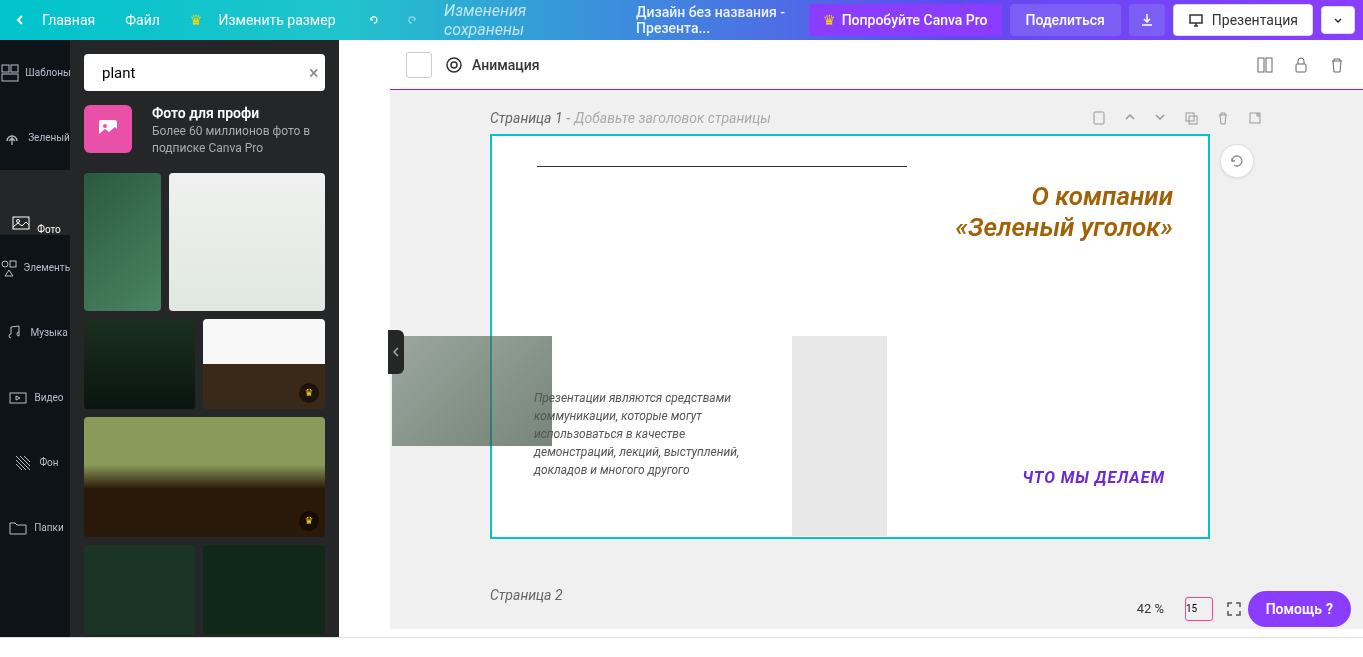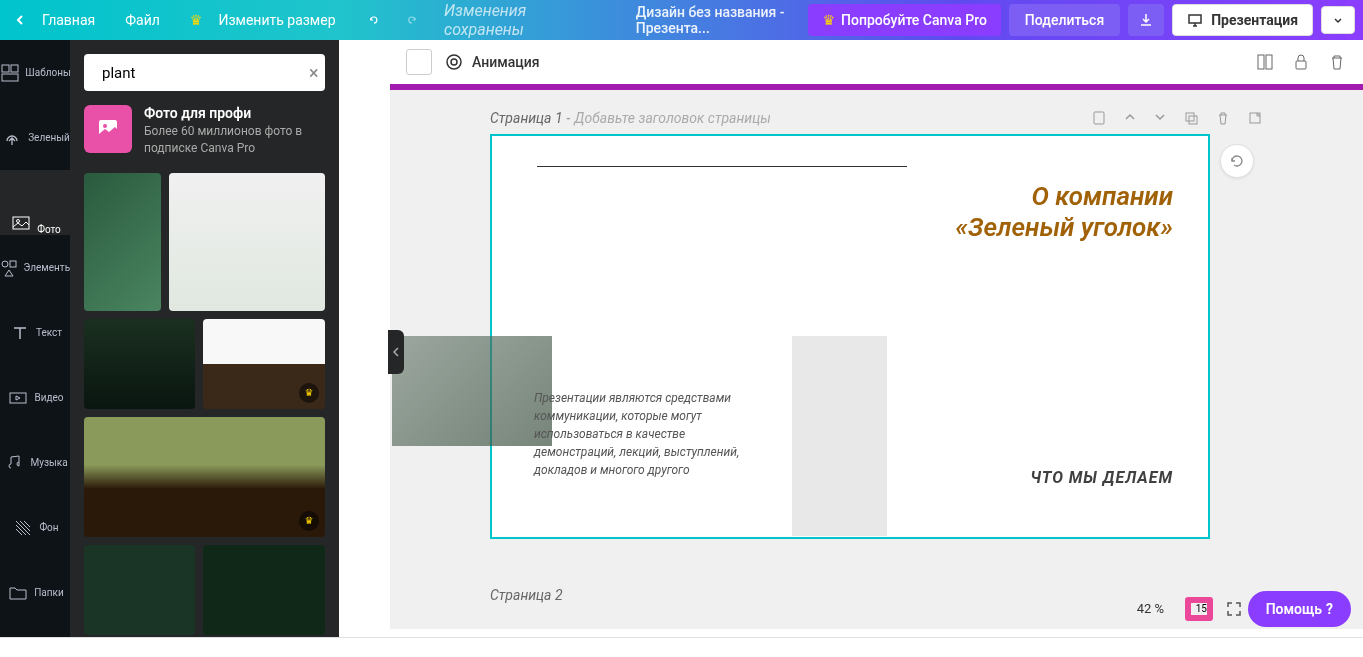--- a/index.html
+++ b/index.html
@@ -9,77 +9,77 @@
 .header { height: 40px; background: linear-gradient(90deg, #00c4cc 0%, #20c4cc 25%, #5f4bef 70%, #8b3dff 100%); display: flex; align-items: center; padding: 0 8px; color: #fff; font-size: 14px; }
 .header-left { display: flex; align-items: center; gap: 18px; }
 .header-btn { display: flex; align-items: center; gap: 16px; cursor: pointer; padding: 4px 6px; }
 .header-center { flex: 1; display: flex; align-items: center; gap: 25px; margin-left: 25px; }
 .saved-text { color: rgba(255,255,255,0.7); font-style: italic; font-size: 16px; }
 .doc-title { color: rgba(255,255,255,0.9); font-weight: 500; font-size: 14px; margin-left: 40px; }
 .header-right { display: flex; align-items: center; gap: 8px; }
 .pro-btn { background: #8b3dff; padding: 8px 14px; border-radius: 4px; display: flex; align-items: center; gap: 6px; cursor: pointer; font-weight: 500; }
 .share-btn { background: #7d5ef5; padding: 8px 16px; border-radius: 4px; cursor: pointer; font-weight: 500; }
 .download-btn { background: #7d5ef5; padding: 8px 10px; border-radius: 4px; cursor: pointer; }
-.present-btn { background: #fff; color: #333; padding: 7px 14px; border-radius: 4px; display: flex; align-items: center; gap: 8px; cursor: pointer; font-weight: 700; border: 1px solid #ddd; }
+.present-btn { background: #fff; color: #333; padding: 7px 14px; border-radius: 4px; display: flex; align-items: center; gap: 8px; cursor: pointer; font-weight: 400; border: 1px solid #ddd; }
 .present-dropdown { background: #fff; color: #333; padding: 7px 10px; border-radius: 4px; cursor: pointer; border: 1px solid #ddd; }
 
 
 .left-rail { position: absolute; left: 0; top: 40px; width: 70px; height: 600px; background: #0e1318; display: flex; flex-direction: column; }
 .rail-item { display: flex; flex-direction: row; align-items: center; justify-content: center; height: 65px; color: #b8becc; font-size: 10px; cursor: pointer; gap: 4px; }
 .rail-item.active { background: #252627; color: #fff; align-items: flex-end; }
 .rail-icon { width: 24px; height: 24px; display: flex; align-items: center; justify-content: center; }
 
 
 .side-panel { position: absolute; left: 70px; top: 40px; width: 269px; height: 600px; background: #252627; padding: 14px; overflow-y: auto; }
 .search-box { background: #fff; border-radius: 4px; display: flex; align-items: center; padding: 8px 10px; gap: 8px; margin-bottom: 14px; }
 .search-input { flex: 1; border: none; outline: none; font-size: 15px; }
 .search-clear { color: #888; cursor: pointer; font-size: 18px; }
 .search-filter { cursor: pointer; }
-.promo-card { display: flex; gap: 12px; margin-bottom: 16px; }
+.promo-card { display: flex; gap: 20px; margin-bottom: 16px; }
 .promo-icon { width: 48px; height: 48px; background: #e950a8; border-radius: 6px; display: flex; align-items: center; justify-content: center; flex-shrink: 0; }
 .promo-text { color: #fff; }
 .promo-title { font-size: 14px; font-weight: 600; margin-bottom: 2px; }
 .promo-sub { font-size: 12px; color: #aaa; line-height: 1.4; }
 .photo-grid { display: flex; flex-direction: column; gap: 8px; }
 .photo-row { display: flex; gap: 8px; }
 .photo-item { background: linear-gradient(135deg, #2a5a3e, #4a8560); border-radius: 4px; position: relative; cursor: pointer; }
 .photo-item.white { background: linear-gradient(180deg, #f0f0f0, #e0e8e0); }
 .photo-item.dark { background: linear-gradient(180deg, #1a3020, #0a1510); }
 .photo-item.soil { background: linear-gradient(180deg, #f8f8f8 50%, #3a2818 50%); }
 .photo-item.field { background: linear-gradient(180deg, #8a9a5a 40%, #2a1808 60%); }
 .crown-badge { position: absolute; bottom: 6px; right: 6px; width: 20px; height: 20px; background: rgba(0,0,0,0.5); border-radius: 50%; display: flex; align-items: center; justify-content: center; color: #ffd700; font-size: 10px; }
 .panel-collapse { position: absolute; left: 388px; top: 330px; width: 16px; height: 44px; background: #252627; border-radius: 0 6px 6px 0; display: flex; align-items: center; justify-content: center; color: #aaa; cursor: pointer; z-index: 10; }
 
 
 .canvas-area { position: absolute; left: 390px; top: 40px; right: 0; bottom: 28px; background: #f0f0f0; display: flex; flex-direction: column; }
-.canvas-toolbar { height: 50px; background: #fff; border-bottom: 6px solid #a21caf; display: flex; align-items: center; padding: 0 16px; gap: 12px; }
+.canvas-toolbar { height: 50px; background: #fff; border-bottom: 1px solid #a21caf; display: flex; align-items: center; padding: 0 16px; gap: 12px; }
 .color-swatch { width: 26px; height: 26px; border: 1px solid #ccc; border-radius: 3px; cursor: pointer; background: #fff; }
 .anim-btn { display: flex; align-items: center; gap: 8px; cursor: pointer; font-size: 14px; color: #333; font-weight: 500; }
 .toolbar-right { margin-left: auto; display: flex; gap: 16px; }
 .toolbar-icon { color: #666; cursor: pointer; }
 .canvas-scroll { flex: 1; overflow: auto; padding: 20px 100px; position: relative; font-style: italic; }
 .page-header { display: flex; align-items: center; margin-bottom: 8px; font-size: 14px; }
 .page-label { color: #666; }
 .page-title-input { color: #aaa; }
 .page-actions { margin-left: auto; display: flex; gap: 16px; color: #999; }
 .page-actions span { cursor: pointer; }
 .slide { width: 720px; height: 405px; background: #fff; border: 2px solid #00c4cc; position: relative; }
 .slide-line { position: absolute; top: 30px; left: 45px; width: 370px; height: 1px; background: #333; }
 .slide-title { position: absolute; top: 45px; right: 35px; text-align: right; font-family: Georgia, serif; font-size: 26px; font-weight: 600; color: #a16207; line-height: 1.2; }
 .slide-img-placeholder { position: absolute; top: 200px; left: -100px; width: 160px; height: 110px; background: linear-gradient(135deg, rgba(100,120,105,0.6), rgba(60,80,65,0.7)); }
 .slide-body { position: absolute; top: 253px; left: 42px; width: 215px; font-size: 12px; color: #555; line-height: 1.5; }
 .slide-gray-box { position: absolute; top: 200px; left: 300px; width: 95px; height: 200px; background: #e8e8e8; }
-.slide-caption { position: absolute; bottom: 50px; right: 35px; font-size: 16px; font-weight: 700; letter-spacing: 1px; color: #404040; }
+.slide-caption { position: absolute; bottom: 50px; right: 43px; font-size: 16px; font-weight: 700; letter-spacing: 1px; color: #6d28d9; }
 .slide-refresh { position: absolute; top: 8px; right: -46px; width: 34px; height: 34px; background: #fff; border: 1px solid #e0e0e0; border-radius: 50%; display: flex; align-items:center; justify-content:center; color:#888; cursor:pointer; box-shadow: 0 1px 3px rgba(0,0,0,0.08);}
 .page2-label { margin-top: 48px; font-size: 14px; color: #666; }
 
 
 .bottom-bar { position: absolute; right: 12px; bottom: 36px; display: flex; align-items: center; gap: 12px; }
 .zoom-text { font-size: 13px; color: #333; font-weight:400; padding: 4px 8px; border:1px solid transparent; }
-.pages-ind { width: 28px; height:24px; border:6px solid #ec4899; border-radius:3px; display:flex; align-items:center; justify-content:flex-end; font-size:10px; cursor:pointer; position: relative; }
+.pages-ind { width: 28px; height:24px; border:1px solid #ec4899; border-radius:3px; display:flex; align-items:center; justify-content:flex-start; font-size:10px; cursor:pointer; position: relative; }
 .fullscreen-icon { cursor:pointer; color:#555; }
 .help-btn { position: absolute; right: 12px; bottom: 30px; background: #8b3dff; color: #fff; padding: 10px 18px; border-radius: 20px; font-size: 14px; font-weight: 600; cursor: pointer; display: flex; align-items: center; gap: 4px; z-index: 20; }
 
 
 .bottom-strip { position: absolute; left: 0; bottom: 0; right: 0; height: 20px; background: #fff; border-top: 1px solid #e0e0e0; }
 
 
 .side-panel::-webkit-scrollbar { width: 8px; }
 .side-panel::-webkit-scrollbar-thumb { background: #555; border-radius:4px; }
 
@@ -179,41 +179,33 @@
           <circle cx="7" cy="7" r="3" stroke="currentColor" fill="none"></circle>
           <rect x="12" y="4" width="6" height="6" stroke="currentColor" fill="none"></rect>
           <path d="M11 13 L7 19 L15 19 Z" stroke="currentColor" fill="none"></path>
         </svg>
       </div>
     <span>Элементы</span>
   </div>
   <div class="rail-item">
     <div class="rail-icon">
         <svg width="22" height="22" viewBox="0 0 22 22">
-          <path d="M5 6 L17 6 M11 6 L11 17" stroke="currentColor" stroke-width="1.5" fill="none"></path>
-        </svg>
-      </div>
-    <span>Текст</span>
+          <path d="M8 16 A2 2 0 1 1 8 12 L8 5 L16 4 L16 14 A2 2 0 1 1 16 10" stroke="currentColor" fill="none"></path>
+        </svg>
+      </div>
+    <span>Музыка</span>
   </div>
   <div class="rail-item">
     <div class="rail-icon">
         <svg width="22" height="22" viewBox="0 0 22 22">
           <rect x="3" y="6" width="16" height="10" stroke="currentColor" fill="none"></rect>
           <path d="M9 9 L13 11 L9 13 Z" stroke="currentColor" fill="none"></path>
         </svg>
       </div>
     <span>Видео</span>
-  </div>
-  <div class="rail-item">
-    <div class="rail-icon">
-        <svg width="22" height="22" viewBox="0 0 22 22">
-          <path d="M8 16 A2 2 0 1 1 8 12 L8 5 L16 4 L16 14 A2 2 0 1 1 16 10" stroke="currentColor" fill="none"></path>
-        </svg>
-      </div>
-    <span>Музыка</span>
   </div>
   <div class="rail-item">
     <div class="rail-icon">
         <svg width="22" height="22" viewBox="0 0 22 22">
           <path d="M4 4 L18 18 M4 8 L14 18 M4 12 L10 18 M8 4 L18 14 M12 4 L18 10" stroke="currentColor" fill="none"></path>
         </svg>
       </div>
     <span>Фон</span>
   </div>
   <div class="rail-item">

